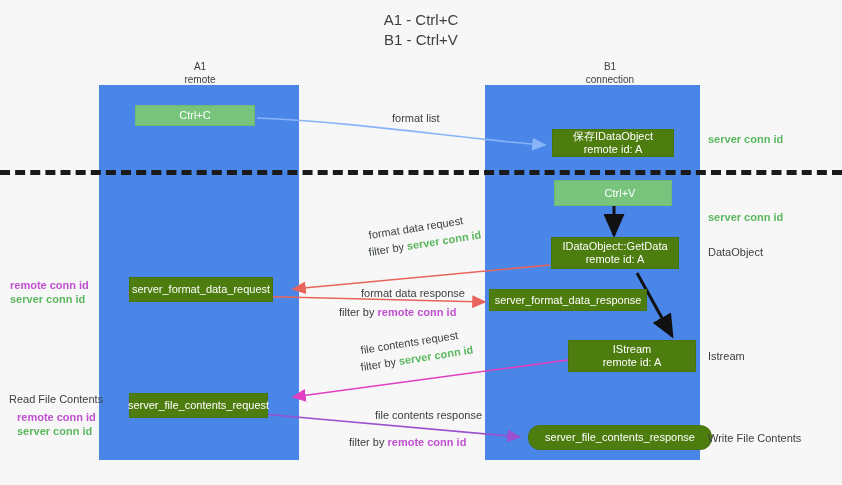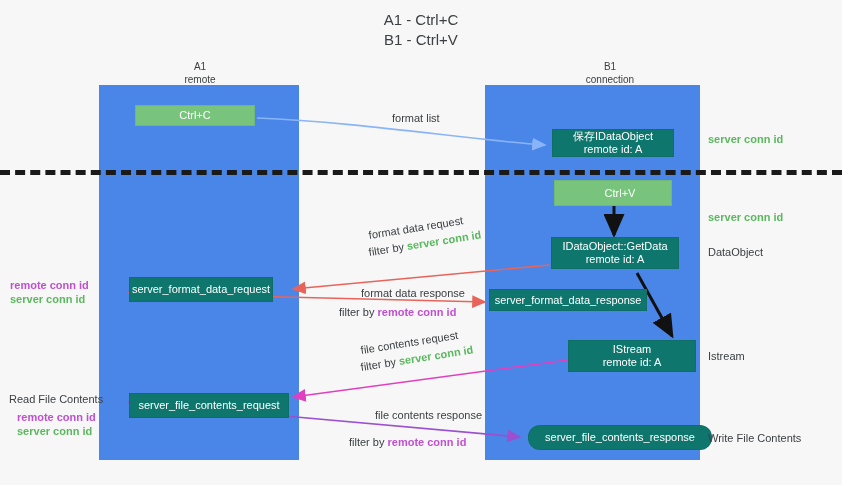--- a/index.html
+++ b/index.html
@@ -32,21 +32,21 @@
   
   .node{
     box-sizing:border-box;
     display:flex;align-items:center;justify-content:center;
     text-align:center;color:#ffffff;
     font-size:11px;line-height:13px;
     white-space:pre-line;
     border:1px solid rgba(0,0,0,.06);
   }
   .node.green{background:#78c47d;}
-  .node.orange{background:#0f766e;}
+  .node.orange{background:#4d7c0f;}
   .node.clip{overflow:hidden;}
 
   
   .dashline{
     left:0;top:170px;width:842px;height:0;
     border-top:5px dashed #1a1a1a;
   }
 
   
   .sidelabel{font-size:11px;line-height:14px;color:#3c4043;white-space:pre-line;}
@@ -125,21 +125,21 @@
   <div class="abs node orange" style="left:551px;top:237px;width:128px;height:32px;">IDataObject::GetData
 remote id: A</div>
 
   <div class="abs node orange" style="left:568px;top:340px;width:128px;height:32px;">IStream
 remote id: A</div>
 
   <div class="abs node orange" style="left:129px;top:277px;width:144px;height:25px;">server_format_data_request</div>
 
   <div class="abs node orange" style="left:489px;top:289px;width:158px;height:22px;">server_format_data_response</div>
 
-  <div class="abs node orange" style="left:129px;top:393px;width:160px;height:25px;">server_file_contents_request</div>
+  <div class="abs node orange" style="left:129px;top:393px;width:139px;height:25px;">server_file_contents_request</div>
 
   <div class="abs node orange" style="left:528px;top:425px;width:184px;height:25px;border-radius:12px;">server_file_contents_response</div>
 
   <div class="abs sidelabel green-t" style="left:708px;top:132px;">server conn id</div>
   <div class="abs sidelabel green-t" style="left:708px;top:210px;">server conn id</div>
   <div class="abs sidelabel plain-t" style="left:708px;top:245px;">DataObject</div>
   <div class="abs sidelabel plain-t" style="left:708px;top:349px;">Istream</div>
   <div class="abs sidelabel plain-t" style="left:708px;top:431px;">Write File Contents</div>
 
   <div class="abs lbl-stack" style="left:10px;top:278px;">

